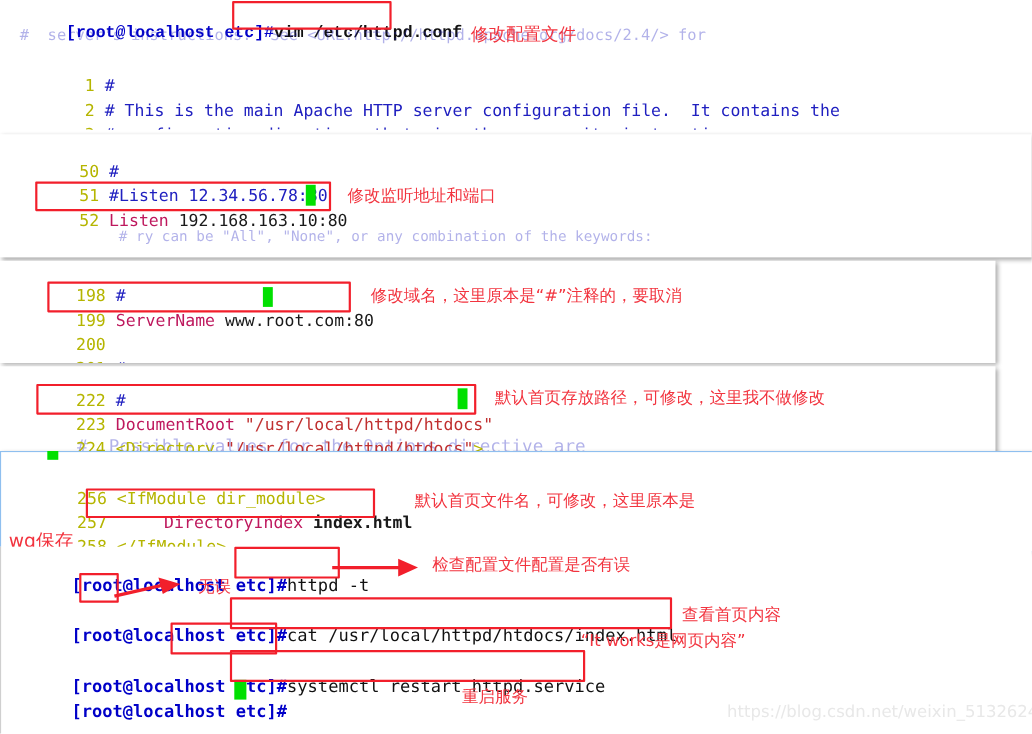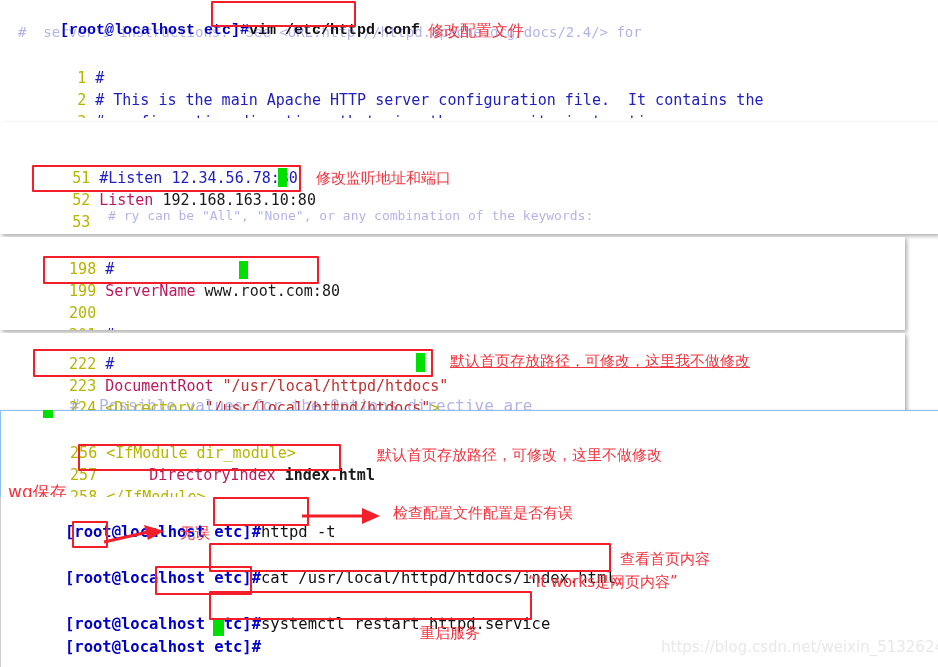--- a/index.html
+++ b/index.html
@@ -94,28 +94,28 @@
   </div>
 
   <div class="box" style="left:211px;top:1px;width:145px;height:26px;"></div>
 
   <div class="anno big" style="left:428px;top:22px;">修改配置文件</div>
 
   <div class="panel" style="left:0px;top:122px;width:938px;height:112px;">
 
     <div class="vline ghost" style="left:108px;top:84px;color:#2020c0;font-size:13px;"># ry can be "All", "None", or any combination of the keywords:</div>
 
+    <div class="vline" style="left:6px;top:4px;">
+      <span class="ln" style="width:30px;">50</span><span class="cmt" style="margin-left:9px;">#</span>
+    </div>
     <div class="vline" style="left:6px;top:26px;">
       <span class="ln" style="width:30px;">51</span><span class="cmt" style="margin-left:9px;">#Listen 12.34.56.78:80</span>
     </div>
     <div class="vline" style="left:6px;top:48px;">
       <span class="ln" style="width:30px;">52</span><span class="dir" style="margin-left:9px;">Listen</span><span class="val"> </span><span class="val">192.168.163.10:80</span>
-    </div>
-    <div class="vline" style="left:6px;top:70px;">
-      <span class="ln" style="width:30px;">53</span>
     </div>
     <div class="vline" style="left:6px;top:92px;">
       
     </div>
   </div>
 
   <div class="box" style="left:32px;top:165px;width:269px;height:27px;"></div>
   <div style="position:absolute;left:278px;top:168px;width:9px;height:19px;background:#00e000;"></div>
   <div class="anno" style="left:316px;top:169px;">修改监听地址和端口</div>
 
@@ -130,20 +130,21 @@
     <div class="vline" style="left:4px;top:46px;">
       <span class="ln" style="width:38px;">200</span>
     </div>
     <div class="vline" style="left:4px;top:68px;">
       <span class="ln" style="width:38px;">201</span><span class="cmt" style="margin-left:9px;">#</span>
     </div>
   </div>
 
   <div class="box" style="left:43px;top:256px;width:276px;height:28px;"></div>
   <div style="position:absolute;left:239px;top:261px;width:9px;height:18px;background:#00e000;"></div>
+  <div class="anno" style="left:337px;top:260px;">修改域名，这里原本是“#”注释的，要取消</div>
 
   <div class="panel" style="left:0px;top:333px;width:905px;height:85px;">
 
     <div class="vline ghost" style="left:70px;top:63px;color:#2020c0;font-size:16px;">#  Possible values for the Options directive are</div>
 
     <div class="vline" style="left:4px;top:1px;">
       <span class="ln" style="width:38px;">222</span><span class="cmt" style="margin-left:9px;">#</span>
     </div>
     <div class="vline" style="left:4px;top:23px;">
       <span class="ln" style="width:38px;">223</span><span class="dir" style="margin-left:9px;">DocumentRoot</span><span class="str" style="margin-left:9px;">"/usr/local/httpd/htdocs"</span>
@@ -151,42 +152,42 @@
     <div class="vline" style="left:4px;top:45px;">
       <span class="ln" style="width:38px;">224</span><span class="tag" style="margin-left:9px;color:#b5b500;"><span style="color:#b5b500;">&lt;Directory </span><span class="str">"/usr/local/httpd/htdocs"</span><span style="color:#b5b500;">&gt;</span></span>
     </div>
     <div class="vline" style="left:4px;top:67px;">
       
     </div>
   </div>
 
   <div class="box" style="left:33px;top:349px;width:400px;height:28px;"></div>
   <div style="position:absolute;left:416px;top:353px;width:9px;height:19px;background:#00e000;"></div>
-  <div class="anno" style="left:450px;top:352px;text-decoration:underline;">默认首页存放路径，可修改，这里我不做修改</div>
+  <div class="anno" style="left:450px;top:352px;">默认首页存放路径，可修改，这里我不做修改</div>
 
   <div class="panel blue" style="left:0px;top:410px;width:938px;height:90px;">
 
     <div class="vline" style="left:4px;top:12px;">
       <span class="ln" style="width:38px;">256</span><span class="tag" style="margin-left:9px;text-align:right;">&lt;IfModule dir_module&gt;</span>
     </div>
     <div class="vline" style="left:4px;top:34px;">
       <span class="ln" style="width:38px;">257</span><span class="dir" style="margin-left:52px;">DirectoryIndex</span><span class="val" style="margin-left:9px;font-weight:bold;">index.html</span>
     </div>
     <div class="vline" style="left:4px;top:56px;">
       <span class="ln" style="width:38px;">258</span><span class="tag" style="margin-left:9px;">&lt;/IfModule&gt;</span>
     </div>
     <div class="vline" style="left:4px;top:78px;">
       
     </div>
   </div>
 
   <div style="position:absolute;left:43px;top:410px;width:10px;height:8px;background:#00e000;"></div>
 
   <div class="box" style="left:78px;top:444px;width:263px;height:27px;"></div>
-  <div class="anno" style="left:377px;top:446px;">默认首页存放路径，可修改，这里不做修改</div>
+  <div class="anno" style="left:377px;top:446px;">默认首页文件名，可修改，这里原本是</div>
 
   <div class="anno" style="left:8px;top:483px;font-size:17px;">wq保存</div>
 
   <div class="panel" style="left:0px;top:497px;width:938px;height:170px;box-shadow:none;border-left:1px solid #cfcfcf;">
 
     <div class="tline" style="left:8px;top:4px;">
       <span class="prompt">[root@localhost etc]#</span><span class="cmd">httpd -t</span>
     </div>
     <div class="tline" style="left:8px;top:50px;">
       <span class="prompt">[root@localhost etc]#</span><span class="cmd">cat /usr/local/httpd/htdocs/index.html</span>

